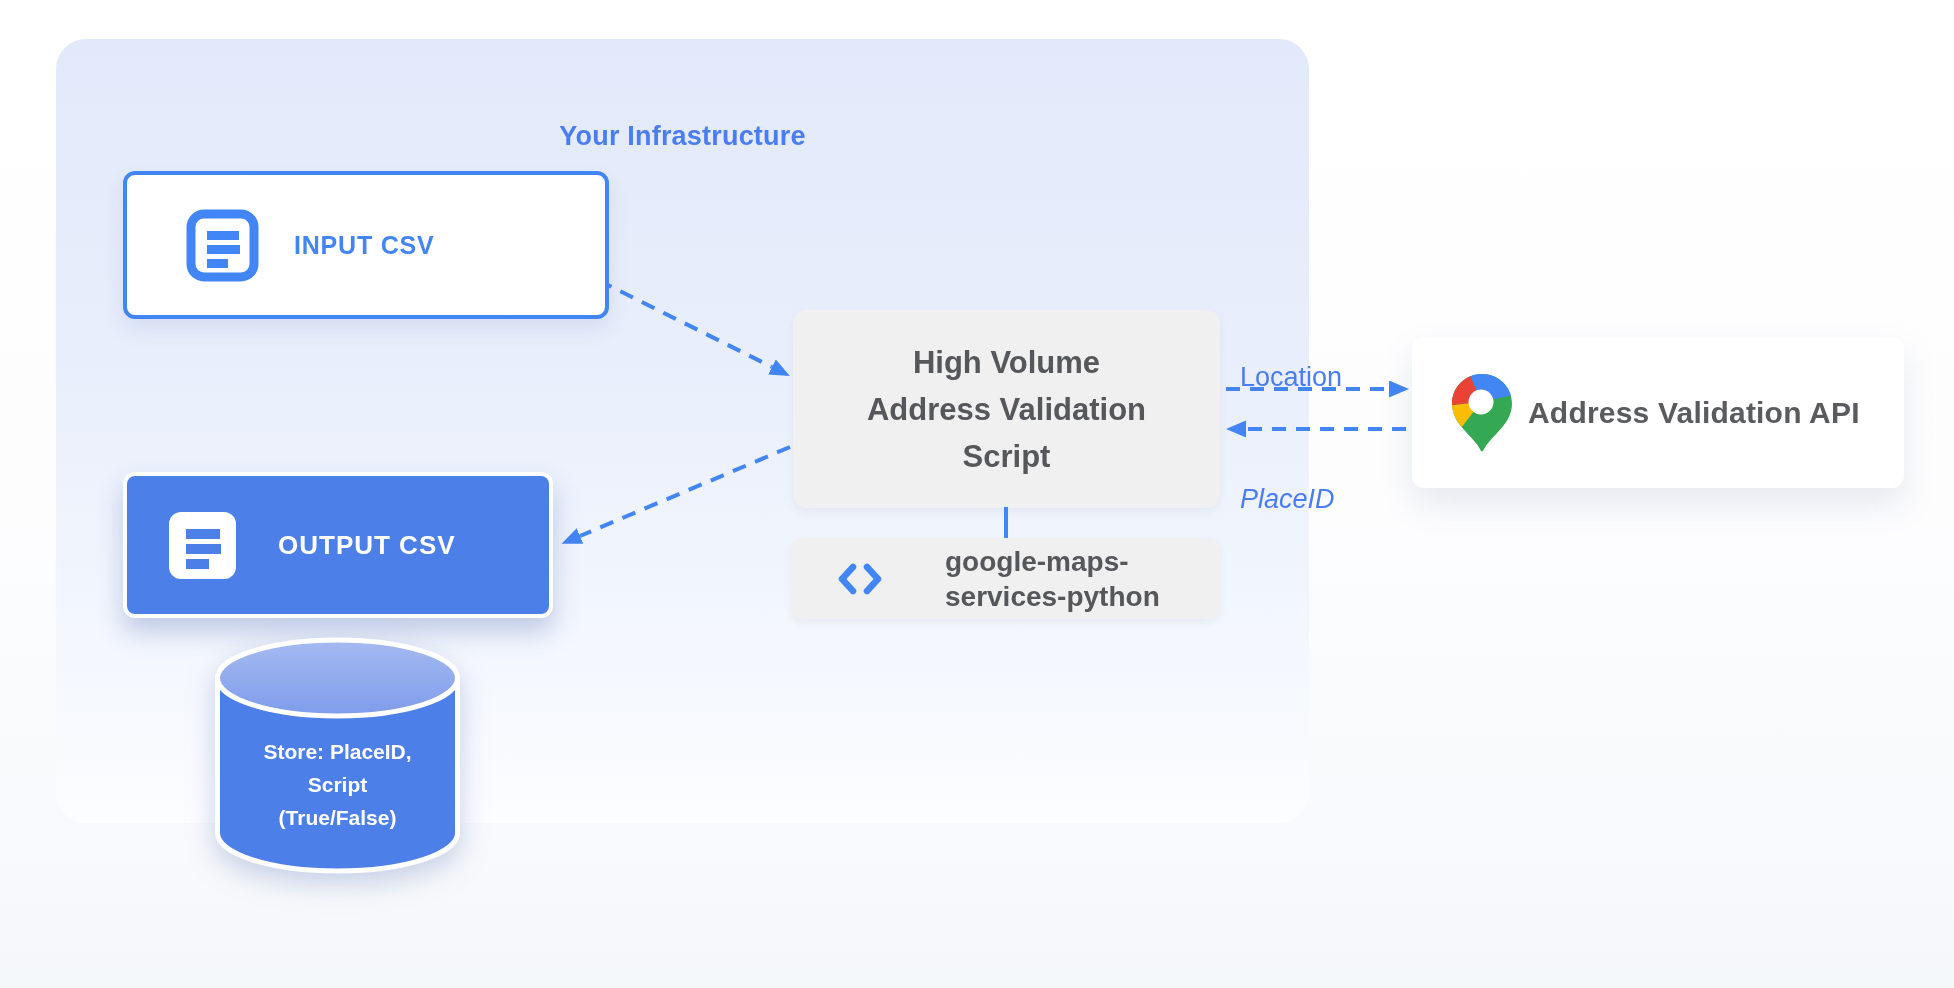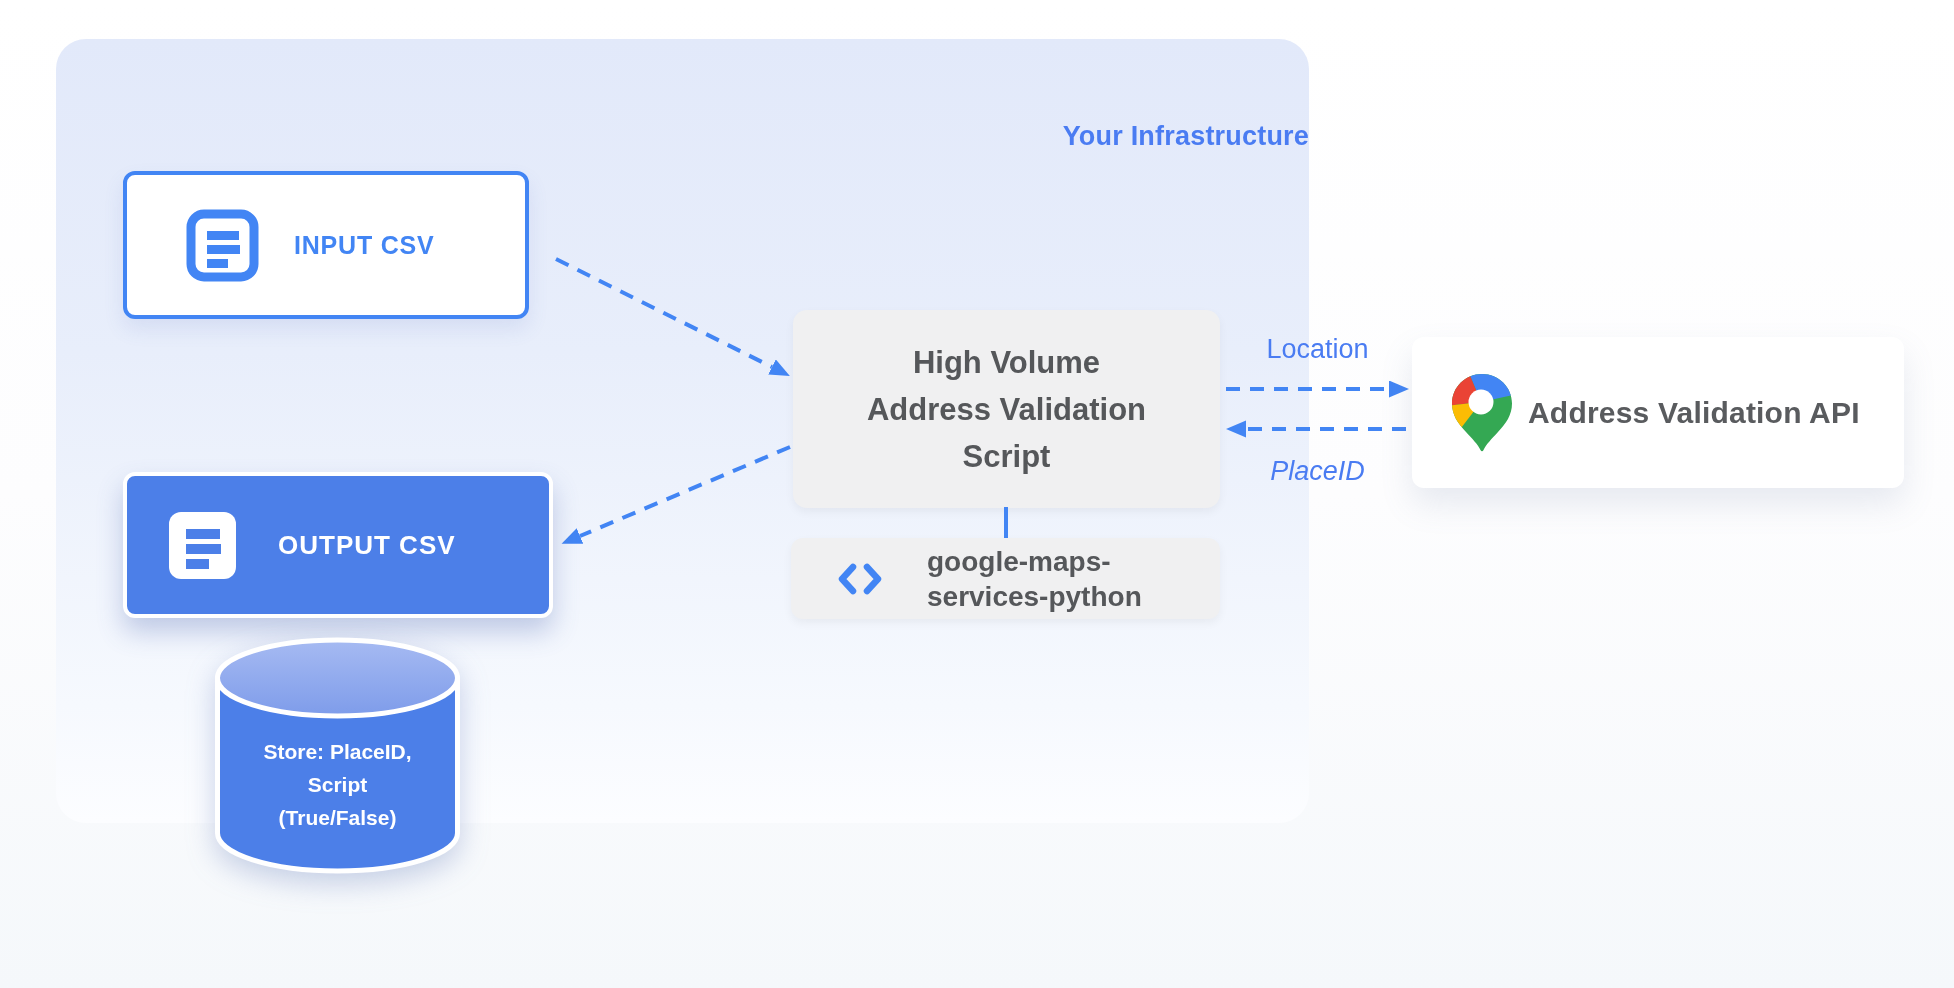--- a/index.html
+++ b/index.html
@@ -10,26 +10,26 @@
     background:linear-gradient(180deg,#ffffff 0%,#fdfdfe 50%,#f5f8fb 100%);
     font-family:"Liberation Sans", sans-serif;
   }
   .infra-panel{
     position:absolute;left:56px;top:39px;width:1253px;height:784px;
     border-radius:30px;
     background:linear-gradient(180deg,#e2e9fa 0%,#e8eefb 40%,#f6f9fe 85%,#fcfdff 100%);
   }
   .panel-title{
     position:absolute;left:0;right:0;top:82px;
-    text-align:right;
+    text-align:center;
     font-size:27px;font-weight:bold;color:#4a7cf2;letter-spacing:.2px;
   }
   .node{position:absolute;display:flex;align-items:center;box-sizing:border-box;}
   .input-box{
-    left:123px;top:171px;width:406px;height:148px;
+    left:123px;top:171px;width:486px;height:148px;
     background:#ffffff;border:4px solid #4285f4;border-radius:12px;
     box-shadow:0 10px 20px rgba(80,110,190,.12);
     padding-left:58px;gap:34px;
   }
   .input-box .label{font-size:25px;font-weight:bold;color:#4285f4;letter-spacing:.8px;}
   .output-box{
     left:123px;top:472px;width:430px;height:146px;
     background:#4c7fe8;border:4px solid #ffffff;border-radius:12px;
     box-shadow:0 14px 26px rgba(72,101,176,.30);
     padding-left:40px;gap:40px;
@@ -41,33 +41,33 @@
     box-shadow:0 4px 10px rgba(0,0,0,.05);
     flex-direction:column;justify-content:center;
     text-align:right;
   }
   .script-box .line{font-size:31px;font-weight:bold;color:#55575a;line-height:47px;}
   .connector{position:absolute;left:1004px;top:507px;width:4px;height:32px;background:#4285f4;}
   .library-box{
     left:791px;top:538px;width:429px;height:81px;
     background:#f0f0f1;border-radius:12px;
     box-shadow:0 4px 10px rgba(0,0,0,.05);
-    padding-left:44px;gap:42px;
+    padding-left:44px;gap:60px;
   }
   .library-box .lines .line{font-size:28px;font-weight:bold;color:#55575a;line-height:35px;text-align:left;}
   .api-box{
     left:1412px;top:337px;width:492px;height:151px;
     background:#ffffff;border-radius:12px;
     box-shadow:0 16px 32px rgba(110,130,170,.16);
     padding-left:40px;gap:16px;
   }
   .api-box .label{font-size:30px;font-weight:bold;color:#595b5e;letter-spacing:.2px;}
   .flow-label{
-    position:absolute;width:155px;text-align:center;
-    font-size:27px;color:#4a7cf2;font-weight:normal;
+    position:absolute;width:155px;text-align:left;
+    font-size:27px;color:#4a7cf2;font-weight:normal;margin-top:28px;
   }
   .flow-label.location{left:1240px;top:334px;}
   .flow-label.placeid{left:1240px;top:456px;font-style:italic;}
   .cyl-svg{position:absolute;left:210px;top:633px;filter:drop-shadow(0 10px 14px rgba(83,110,180,.30));}
   .cyl-text{
     position:absolute;left:210px;top:735px;width:255px;
     text-align:center;color:#ffffff;font-weight:bold;font-size:21px;line-height:33px;
   }
   .arrows{position:absolute;left:0;top:0;pointer-events:none;}
   .icon-svg{display:block;flex:0 0 auto;}

